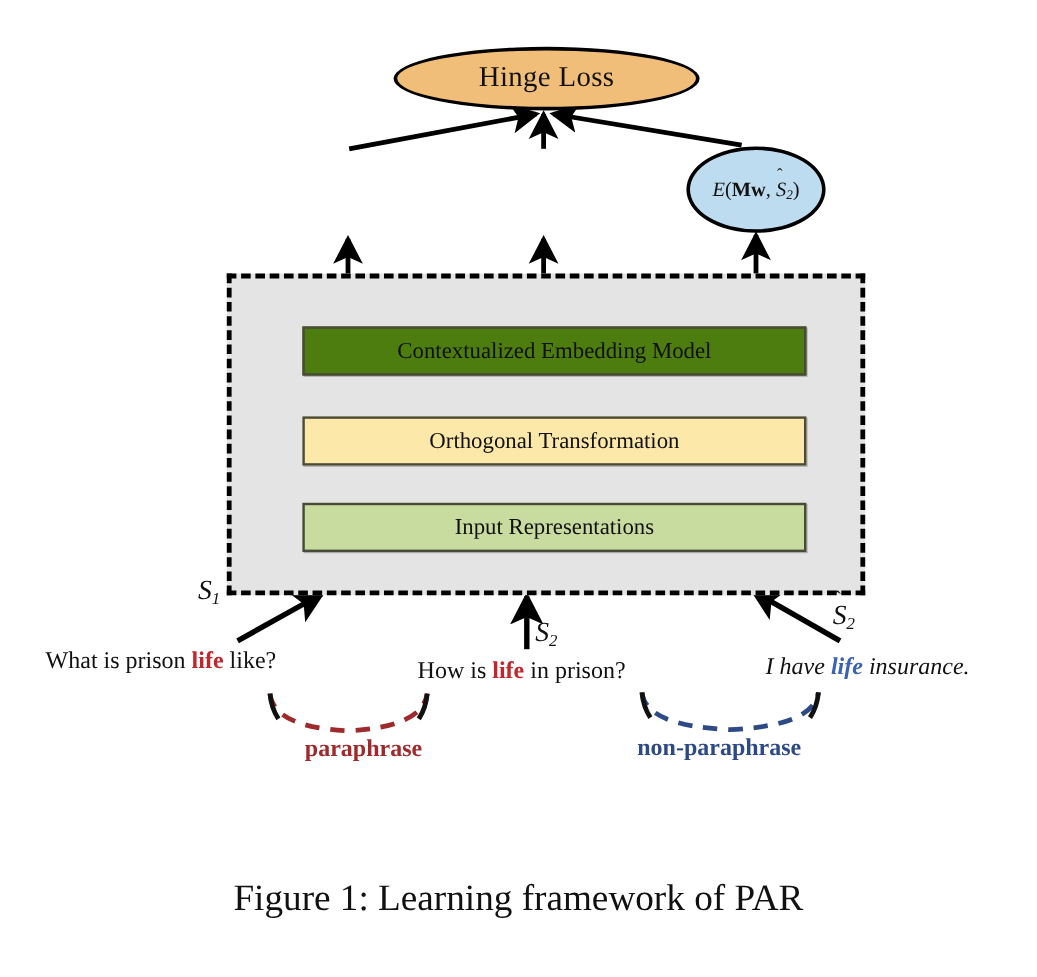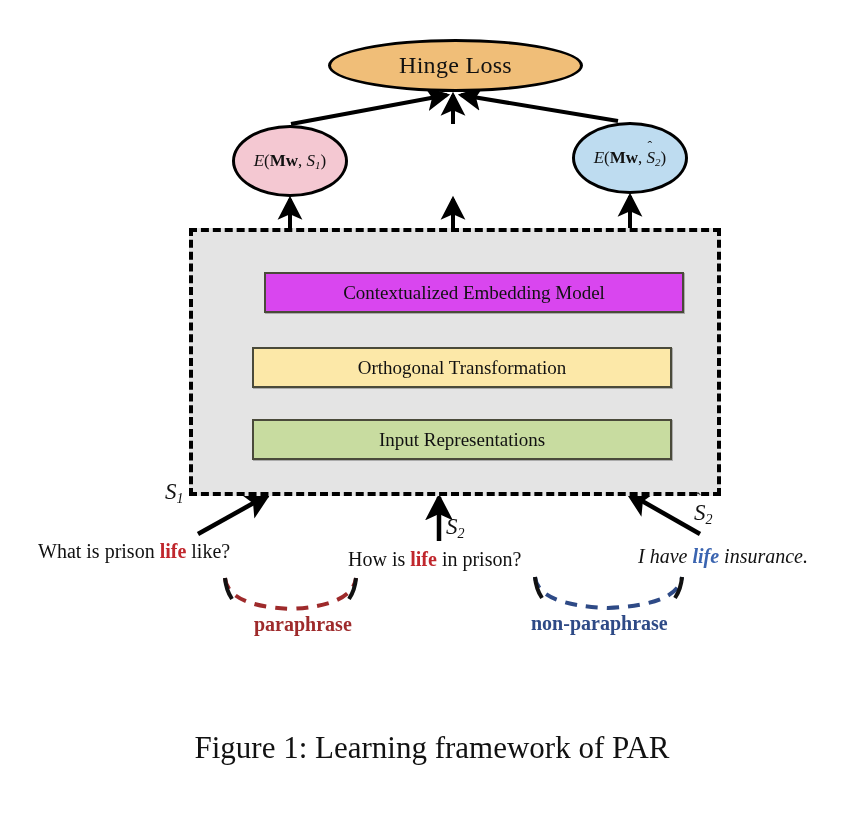--- a/index.html
+++ b/index.html
@@ -69,21 +69,21 @@
   }
   .bar{
     position:absolute;
     left:59px;width:420px;height:41px;
     border:2px solid #4a4a3a;
     box-sizing:border-box;
     display:flex;align-items:center;justify-content:center;
     box-shadow:1px 1px 0 rgba(0,0,0,.25);
   }
   .bar span{font-size:19px;color:#111;}
-  .bar-embed{top:40px;background:#d946ef;margin-left:12px;}
+  .bar-embed{top:40px;background:#4d7c0f;}
   .bar-orth {top:115px;background:#FCE8A8;}
   .bar-input{top:187px;background:#C8DCA0;}
 
   
   .sent{
     position:absolute;
     font-size:20px;color:#111;white-space:nowrap;
     z-index:6;
   }
   .sent-1{left:38px;top:540px;}
@@ -174,23 +174,20 @@
       <path d="M535,577 Q538,605 608,608 Q678,605 682,577" fill="none" stroke="#2E4A86" stroke-width="4" stroke-dasharray="12,9"></path>
       <path d="M535,577 Q536,589 542,598" fill="none" stroke="#111" stroke-width="4"></path>
       <path d="M682,577 Q681,589 675,598" fill="none" stroke="#111" stroke-width="4"></path>
     </g>
   </svg>
 
   <div class="hinge-oval">
     <span>Hinge Loss</span>
   </div>
 
-  <div class="ell ell-1">
-    <span class="lbl"><span class="mi">E</span>(<span class="mb">Mw</span>,&nbsp;<span class="mi">S</span><span class="sub mi">1</span>)</span>
-  </div>
   <div class="ell ell-3">
     <span class="lbl"><span class="mi">E</span>(<span class="mb">Mw</span>,&nbsp;<span class="hatwrap"><span class="hat">ˆ</span><span class="mi">S</span></span><span class="sub mi">2</span>)</span>
   </div>
 
   <div class="model-box">
     <div class="bar bar-embed">
       <span>Contextualized Embedding Model</span>
     </div>
     <div class="bar bar-input">
       <span>Input Representations</span>

